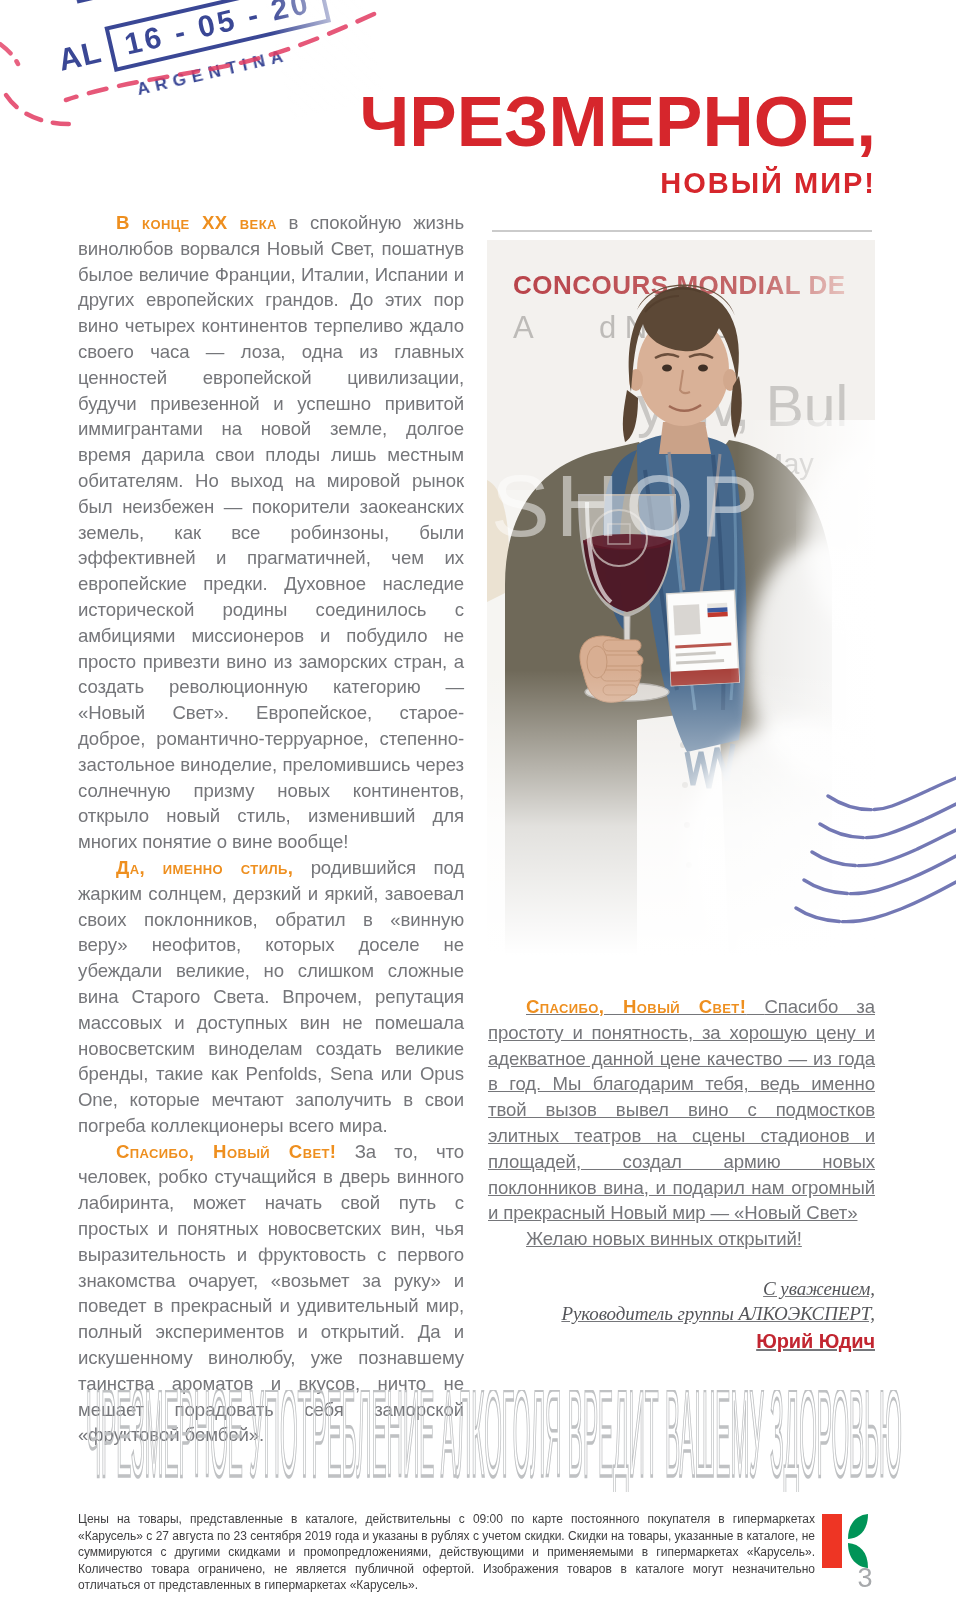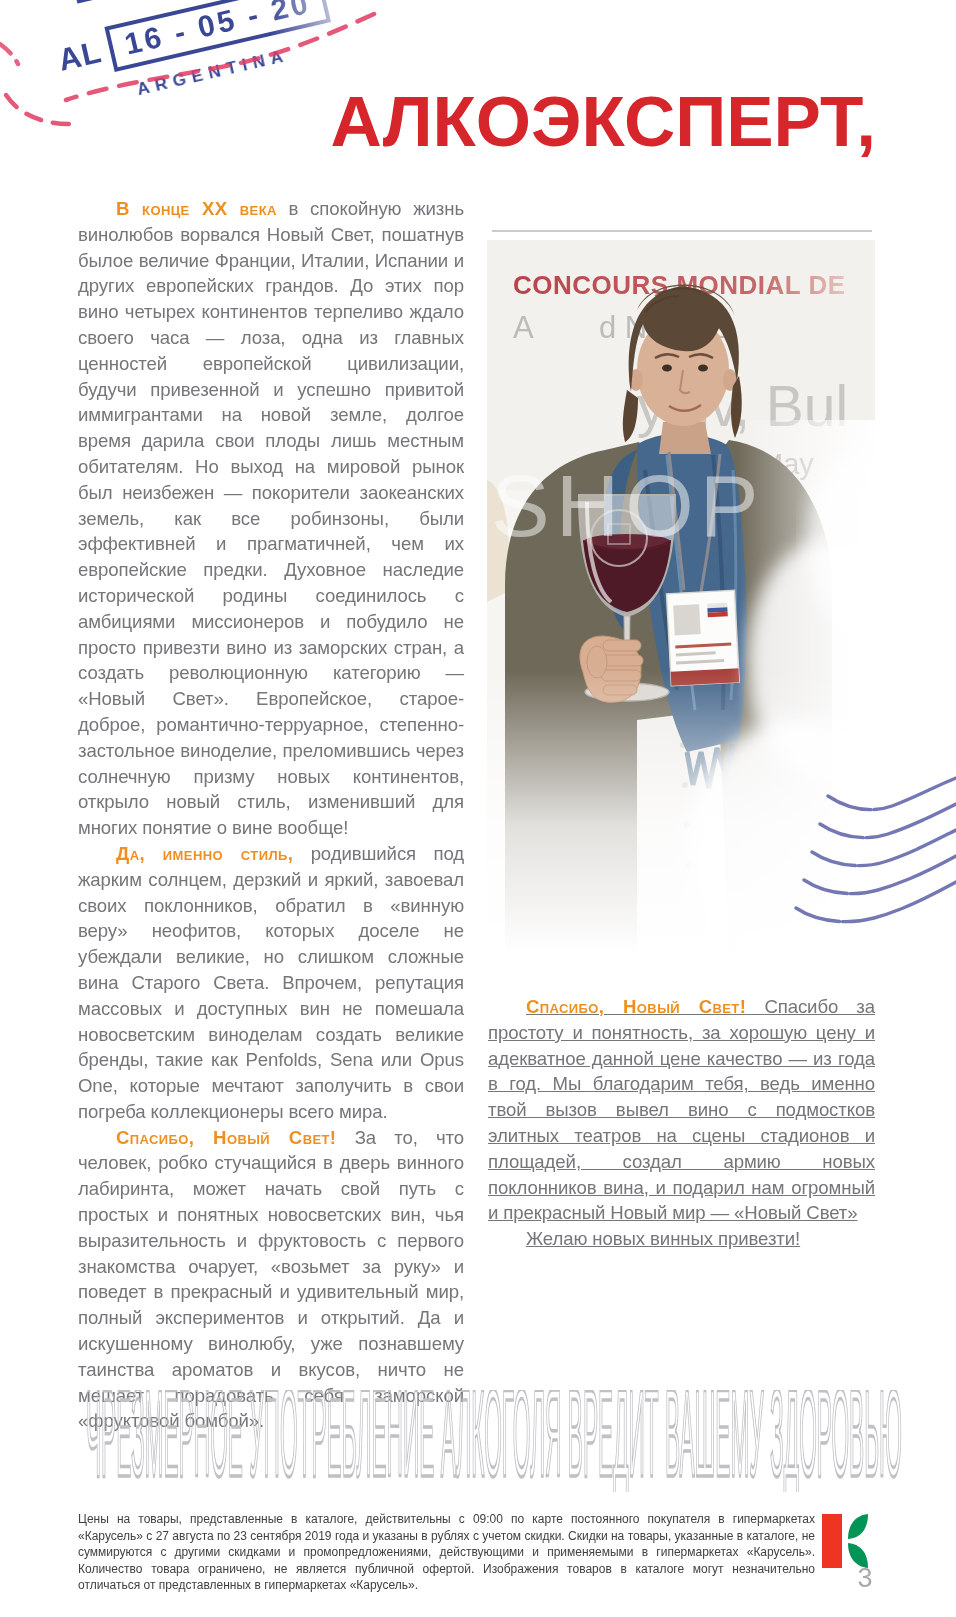--- a/index.html
+++ b/index.html
@@ -24,21 +24,21 @@
   
   .title-main{position:absolute;right:80px;top:86px;font-size:71px;line-height:1;
               font-weight:bold;color:#d6262c;letter-spacing:0;}
   .title-sub{position:absolute;right:80px;top:167px;font-size:29px;font-weight:bold;
              color:#d6262c;letter-spacing:2px;}
 
   
   .col{position:absolute;font-size:18.6px;line-height:25.8px;color:#75767a;
        text-align:justify;letter-spacing:-0.1px;}
   .col p{margin:0;text-indent:38px;}
-  .col-left{left:78px;top:196px;width:386px;}
+  .col-left{left:78px;top:210px;width:386px;}
   .col-right-text{left:488px;top:994px;width:387px;text-decoration:underline;}
   .lead{color:#ee8f1f;font-weight:bold;font-variant:small-caps;letter-spacing:.4px;}
   .sig{margin-top:24px;text-align:right;}
   .sig-line{font-family:"Liberation Serif",serif;font-style:italic;font-size:19px;
             line-height:25px;color:#55565a;text-indent:0;text-align:right;}
   .sig-name{font-weight:bold;font-size:20px;color:#c22631;line-height:26px;
             text-indent:0;text-align:right;margin-top:2px;}
 
   
   .photo-rule{position:absolute;left:492px;top:230px;width:380px;height:2px;background:#cbcbcb;}
@@ -70,21 +70,22 @@
     </div>
     <div class="stamp-country">ARGENTINA</div>
     <div class="stamp-fade"></div>
   </div>
   <svg class="red-dashes" width="380" height="150" viewBox="0 0 380 150">
     <path d="M374,14 C330,34 288,52 236,64 C180,76 120,82 66,100" fill="none" stroke="#e23b62" stroke-width="4.5" stroke-dasharray="18 13" stroke-linecap="round" opacity=".85"></path>
     <path d="M6,95 C18,113 40,124 70,124" fill="none" stroke="#e23b62" stroke-width="4.5" stroke-dasharray="16 12" stroke-linecap="round" opacity=".85"></path>
     <path d="M0,44 C8,50 14,56 18,64" fill="none" stroke="#e23b62" stroke-width="4.5" stroke-dasharray="14 10" stroke-linecap="round" opacity=".8"></path>
   </svg>
 
-  <div class="title-main">АЛКОЭКСПЕРТ,</div>
+  <div class="title-main">ЧРЕЗМЕРНОЕ,</div>
+  <div class="title-sub">НОВЫЙ МИР!</div>
 
   <div class="col col-left">
     <p><span class="lead">В конце XX века</span> <span>в спокойную жизнь винолюбов ворвался Новый Свет, пошатнув былое величие Франции, Италии, Испании и других европейских грандов. До этих пор вино четырех континентов терпеливо ждало своего часа — лоза, одна из главных ценностей европейской цивилизации, будучи привезенной и успешно привитой иммигрантами на новой земле, долгое время дарила свои плоды лишь местным обитателям. Но выход на мировой рынок был неизбежен — покорители заокеанских земель, как все робинзоны, были эффективней и прагматичней, чем их европейские предки. Духовное наследие исторической родины соединилось с амбициями миссионеров и побудило не просто привезти вино из заморских стран, а создать революционную категорию — «Новый Свет». Европейское, старое-доброе, романтично-терруарное, степенно-застольное виноделие, преломившись через солнечную призму новых континентов, открыло новый стиль, изменивший для многих понятие о вине вообще!</span></p>
     <p><span class="lead">Да, именно стиль,</span> <span>родившийся под жарким солнцем, дерзкий и яркий, завоевал своих поклонников, обратил в «винную веру» неофитов, которых доселе не убеждали великие, но слишком сложные вина Старого Света. Впрочем, репутация массовых и доступных вин не помешала новосветским виноделам создать великие бренды, такие как Penfolds, Sena или Opus One, которые мечтают заполучить в свои погреба коллекционеры всего мира.</span></p>
     <p><span class="lead">Спасибо, Новый Свет!</span> <span>За то, что человек, робко стучащийся в дверь винного лабиринта, может начать свой путь с простых и понятных новосветских вин, чья выразительность и фруктовость с первого знакомства очарует, «возьмет за руку» и поведет в прекрасный и удивительный мир, полный экспериментов и открытий. Да и искушенному винолюбу, уже познавшему таинства ароматов и вкусов, ничто не мешает порадовать себя заморской «фруктовой бомбой».</span></p>
   </div>
 
   <div class="photo-rule"></div>
   <svg class="photo" width="388" height="715" viewBox="0 0 388 715" font-family="Liberation Sans, sans-serif">
     <defs>
@@ -202,21 +203,26 @@
       <path d="M40,34 C58,46 82,52 104,44 C126,36 148,24 168,16"></path>
       <path d="M32,62 C50,74 76,80 100,72 C124,64 148,52 168,42"></path>
       <path d="M24,90 C42,102 70,108 96,100 C122,92 148,78 168,68"></path>
       <path d="M16,118 C34,130 62,136 90,128 C118,120 146,106 168,94"></path>
       <path d="M8,146 C26,158 56,164 86,156 C116,148 146,132 168,120"></path>
     </g>
   </svg>
 
   <div class="col col-right-text">
     <p><span class="lead">Спасибо, Новый Свет!</span> <span>Спасибо за простоту и понятность, за хорошую цену и адекватное данной цене качество — из года в год. Мы благодарим тебя, ведь именно твой вызов вывел вино с подмостков элитных театров на сцены стадионов и площадей, создал армию новых поклонников вина, и подарил нам огромный и прекрасный Новый мир — «Новый Свет»</span></p>
-    <p>Желаю новых винных привезти!</p>
+    <p>Желаю новых винных открытий!</p>
+    <div class="sig">
+      <div class="sig-line">С уважением,</div>
+      <div class="sig-line">Руководитель группы АЛКОЭКСПЕРТ,</div>
+      <div class="sig-name">Юрий Юдич</div>
+    </div>
   </div>
 
   <svg class="warning" width="818" height="102" viewBox="0 0 818 15.5" preserveAspectRatio="none">
     <text x="0" y="13" font-size="19" font-family="Liberation Sans, sans-serif" textLength="816" lengthAdjust="spacingAndGlyphs" fill="none" stroke="#bfc1c3" stroke-width="0.55">ЧРЕЗМЕРНОЕ УПОТРЕБЛЕНИЕ АЛКОГОЛЯ ВРЕДИТ ВАШЕМУ ЗДОРОВЬЮ</text>
   </svg>
 
   <div class="legal">Цены на товары, представленные в каталоге, действительны с 09:00 по карте постоянного покупателя в гипермаркетах «Карусель» с 27 августа по 23 сентября 2019 года и указаны в рублях с учетом скидки. Скидки на товары, указанные в каталоге, не суммируются с другими скидками и промопредложениями, действующими и применяемыми в гипермаркетах «Карусель». Количество товара ограничено, не является публичной офертой. Изображения товаров в каталоге могут незначительно отличаться от представленных в гипермаркетах «Карусель».</div>
 
   <svg class="logo" width="46" height="54" viewBox="0 0 46 54">
     <rect x="0" y="0" width="20" height="54" fill="#ee3524"></rect>

